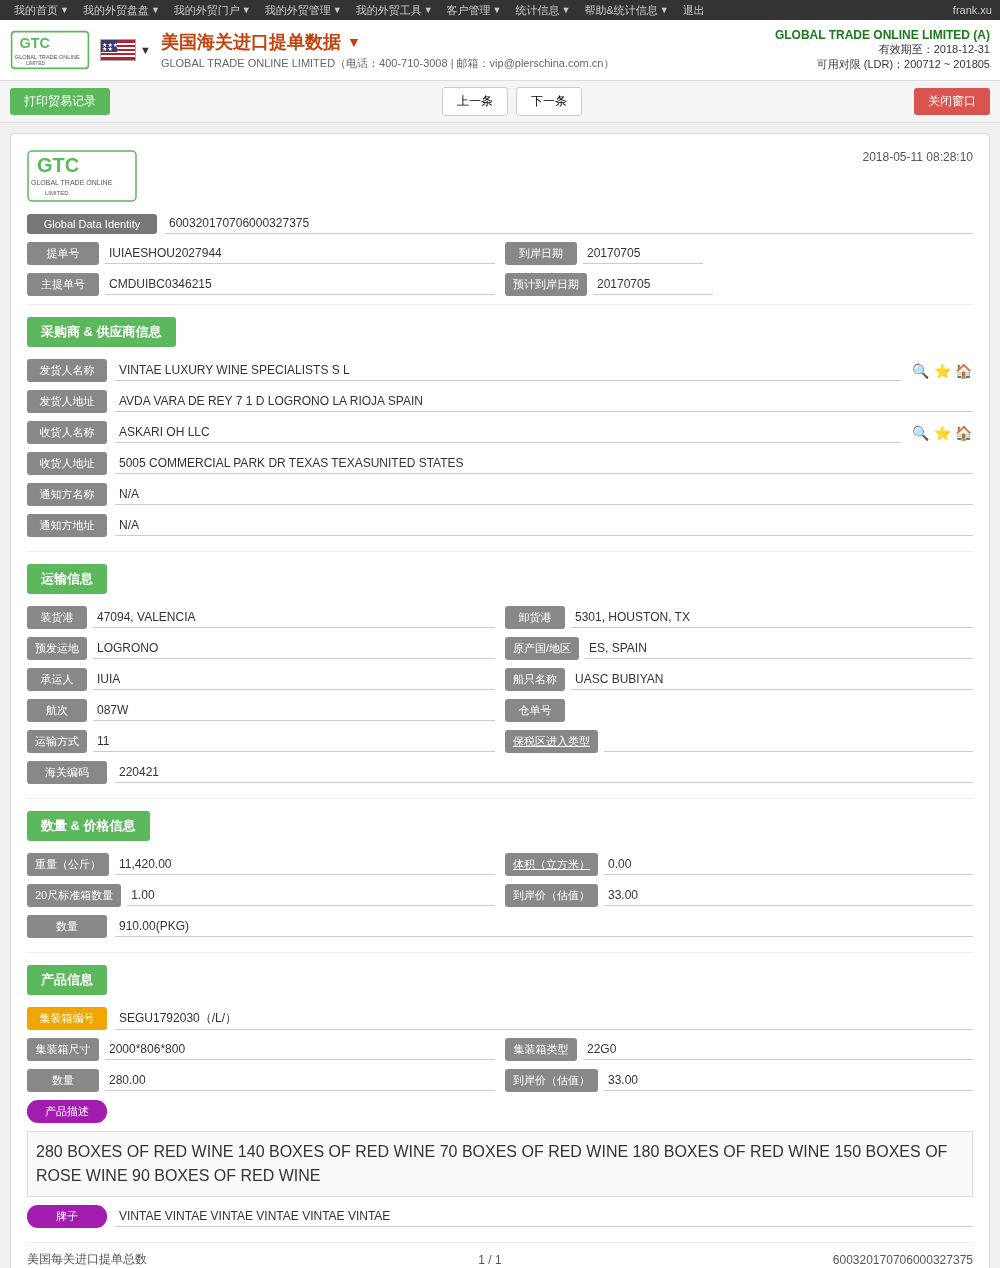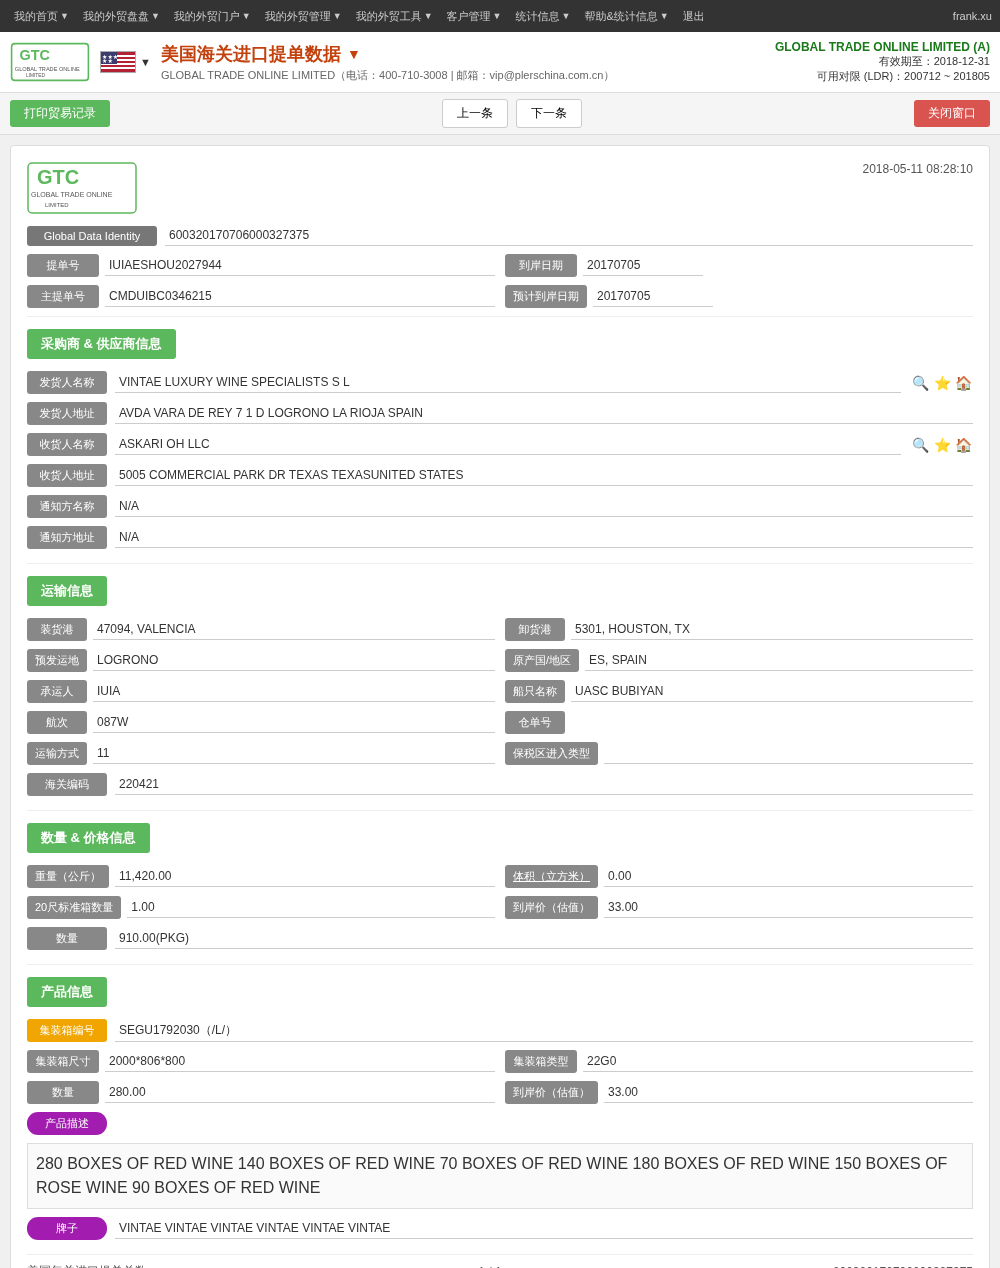--- a/index.html
+++ b/index.html
@@ -1,19 +1,19 @@
 <!DOCTYPE html>
 <html><head>
   <meta charset="utf-8">
   <style>
     * { box-sizing: border-box; margin: 0; padding: 0; }
     body { font-family: Arial, sans-serif; font-size: 12px; background: #f0f0f0; color: #333; width: 1000px; }
 
     
-    .top-nav { background: #333; color: #ccc; display: flex; align-items: center; padding: 8px 8px; height: 32px; font-size: 11px; justify-content: space-between; }
+    .top-nav { background: #333; color: #ccc; display: flex; align-items: center; padding: 8px 8px; height: 20px; font-size: 11px; justify-content: space-between; }
     .top-nav-left { display: flex; gap: 2px; }
     .top-nav-item { color: #ccc; padding: 0 6px; cursor: pointer; display: flex; align-items: center; gap: 2px; }
     .top-nav-right { color: #ccc; }
 
     
     .header-bar { background: #fff; display: flex; align-items: center; padding: 6px 10px; border-bottom: 1px solid #ddd; justify-content: space-between; }
     .header-left { display: flex; align-items: center; gap: 10px; }
     .logo-area { display: flex; align-items: center; }
     .logo-svg { width: 80px; height: 48px; }
     .flag-area { display: flex; align-items: center; gap: 4px; font-size: 11px; }
@@ -321,21 +321,21 @@
         </div>
       </div>
 
       
       <div class="two-col-fields">
         <div>
           <span class="field-label field-label-gray" style="min-width:60px;">运输方式</span>
           <span class="field-value">11</span>
         </div>
         <div>
-          <span class="field-label field-label-gray" style="min-width:60px;">保税区进入类型</span>
+          <span class="field-label field-label-gray" style="min-width:60px;text-decoration:underline;">保税区进入类型</span>
           <span class="field-value"></span>
         </div>
       </div>
 
       
       <div class="field-row">
         <span class="field-label field-label-gray">海关编码</span>
         <span class="field-value">220421</span>
       </div>
     </div>

